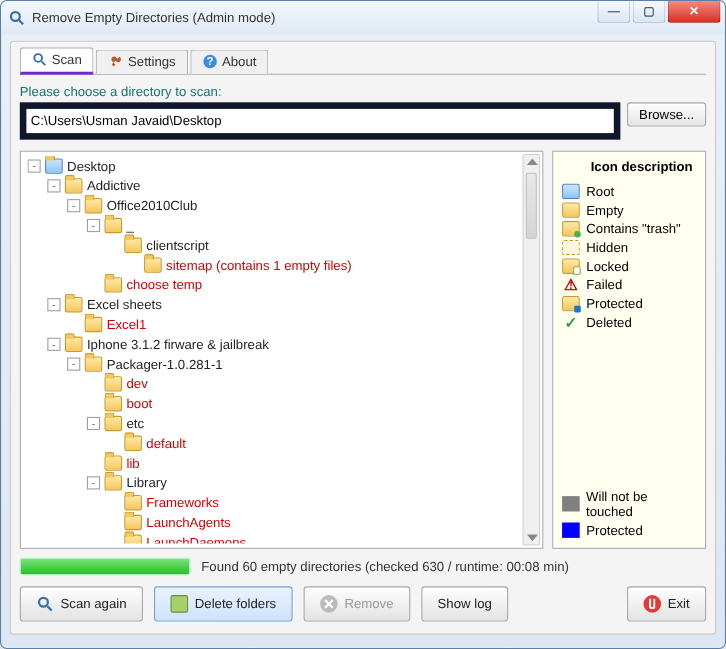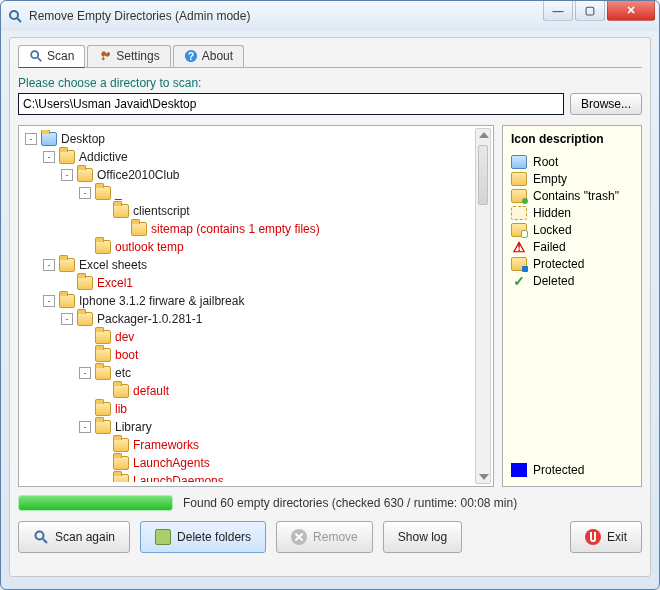--- a/index.html
+++ b/index.html
@@ -39,27 +39,27 @@
     position: absolute; left: 8px; right: 8px; top: 36px; bottom: 12px;
     background: #f4f4f4;
     border: 1px solid #c8c8c8;
     border-radius: 3px;
     padding: 6px 8px;
   }
 
   
   .tabs { display:flex; align-items:flex-end; height:24px; border-bottom:1px solid #b0b0b0; }
   .tab { display:flex; align-items:center; gap:4px; padding:3px 10px 4px; border:1px solid #b0b0b0; border-bottom:none; background:#f0f0f0; margin-right:2px; border-radius:3px 3px 0 0; color:#333; cursor:pointer; }
-  .tab.active { background:#fff; border-bottom:1px solid #6d28d9; margin-bottom:-1px; }
+  .tab.active { background:#fff; border-bottom:3px solid #6d28d9; margin-bottom:-1px; }
   .tab-icon { width:14px; height:14px; display:inline-block; }
 
   
   .dir-label { margin-top:8px; color:#0f766e; }
   .dir-row { display:flex; gap:6px; margin-top:3px; }
-  .dir-input { flex:1; height:22px; padding:2px 4px; border:1px solid #0f172a; background:#fff; }
+  .dir-input { flex:1; height:34px; padding:2px 4px; border:6px solid #0f172a; background:#fff; }
   .browse-btn { height:22px; padding:0 10px; border:1px solid #a8a8a8; background:linear-gradient(#fefefe,#e4e4e4); border-radius:3px; cursor:pointer; }
 
   
   .main-split { display:flex; gap:8px; margin-top:10px; height:362px; }
   .tree-pane { flex:1; border:1px solid #abadb3; background:#fff; position:relative; overflow:hidden; }
   .tree-inner { position:absolute; left:6px; top:4px; right:20px; bottom:4px; overflow:hidden; line-height:18px; white-space:nowrap; }
   .tree-scroll { position:absolute; right:2px; top:2px; bottom:2px; width:16px; background:#f0f0f0; border:1px solid #d0d0d0; border-radius:2px; }
   .tree-scroll::before, .tree-scroll::after { content:""; position:absolute; left:3px; width:10px; height:10px; }
   .tree-scroll::before { top:3px; border-left:5px solid transparent; border-right:5px solid transparent; border-bottom:6px solid #888; width:0; height:0; }
   .tree-scroll::after { bottom:3px; border-left:5px solid transparent; border-right:5px solid transparent; border-top:6px solid #888; width:0; height:0; }
@@ -70,21 +70,21 @@
   .expander { width:12px; height:12px; border:1px solid #9f9f9f; background:#fff; display:inline-flex; align-items:center; justify-content:center; margin-right:4px; font-size:9px; line-height:9px; color:#555; cursor:pointer; }
   .expander.empty { border:none; background:none; }
   .fld { width:16px; height:14px; background:linear-gradient(#ffe9a8,#f6c75a); border:1px solid #c79a2d; border-radius:2px; margin-right:4px; position:relative; display:inline-block; }
   .fld::before { content:""; position:absolute; left:-1px; top:-4px; width:7px; height:4px; background:#f6c75a; border:1px solid #c79a2d; border-bottom:none; border-radius:2px 2px 0 0; }
   .fld.root { background:linear-gradient(#cae6ff,#8fc5f4); border-color:#4a86b8; }
   .node .label { color:#222; }
   .node .label.red { color:#d50000; }
 
   
   .legend { width:140px; border:1px solid #abadb3; background:#fffff0; padding:6px 8px; display:flex; flex-direction:column; }
-  .legend h4 { font-weight:bold; font-size:12px; margin-bottom:6px; }
+  .legend h4 { font-weight:bold; font-size:12px; margin-bottom:6px;margin-left:26px; }
   .lg-row { display:flex; align-items:center; gap:6px; margin:3px 0; }
   .lg-icon { width:16px; height:14px; display:inline-block; }
   .lg-icon.root { background:linear-gradient(#cae6ff,#8fc5f4); border:1px solid #4a86b8; border-radius:2px; }
   .lg-icon.empty { background:linear-gradient(#ffe9a8,#f6c75a); border:1px solid #c79a2d; border-radius:2px; }
   .lg-icon.trash { background:linear-gradient(#ffe9a8,#f6c75a); border:1px solid #c79a2d; border-radius:2px; position:relative; }
   .lg-icon.trash::after { content:""; position:absolute; right:-2px; bottom:-2px; width:6px; height:6px; background:#4caf50; border-radius:50%; }
   .lg-icon.hidden { background:#fff6dd; border:1px dashed #c79a2d; border-radius:2px; }
   .lg-icon.locked { background:linear-gradient(#ffe9a8,#f6c75a); border:1px solid #c79a2d; border-radius:2px; position:relative; }
   .lg-icon.locked::after { content:""; position:absolute; right:-2px; bottom:-2px; width:5px; height:6px; border:1px solid #8a6; background:#ffe; border-radius:2px; }
   .lg-icon.failed { color:#d50000; font-size:14px; display:flex; align-items:center; justify-content:center; font-weight:bold; }
@@ -223,21 +223,21 @@
               <span class="expander empty"></span>
               <span class="fld"></span>
               <span class="label red">sitemap (contains 1 empty files)</span>
             </div>
             <div class="node">
               <span class="indent"></span>
               <span class="indent"></span>
               <span class="indent"></span>
               <span class="expander empty"></span>
               <span class="fld"></span>
-              <span class="label red">outlook temp</span>
+              <span class="label red">choose temp</span>
             </div>
             <div class="node">
               <span class="indent"></span>
               <span class="expander">-</span>
               <span class="fld"></span>
               <span class="label">Excel sheets</span>
             </div>
             <div class="node">
               <span class="indent"></span>
               <span class="indent"></span>
@@ -370,20 +370,24 @@
               <span class="lg-icon protected"></span>
               <span>Protected</span>
             </div>
             <div class="lg-row">
               <span class="lg-icon deleted">✓</span>
               <span>Deleted</span>
             </div>
           </div>
         <div class="legend-spacer"></div>
         <div id="legend-swatches">
+            <div class="lg-row">
+              <span class="lg-swatch gray"></span>
+              <span>Will not be touched</span>
+            </div>
             <div class="lg-row">
               <span class="lg-swatch blue"></span>
               <span>Protected</span>
             </div>
           </div>
       </div>
     </div>
 
     <div class="status-row">
       <div class="progress">

